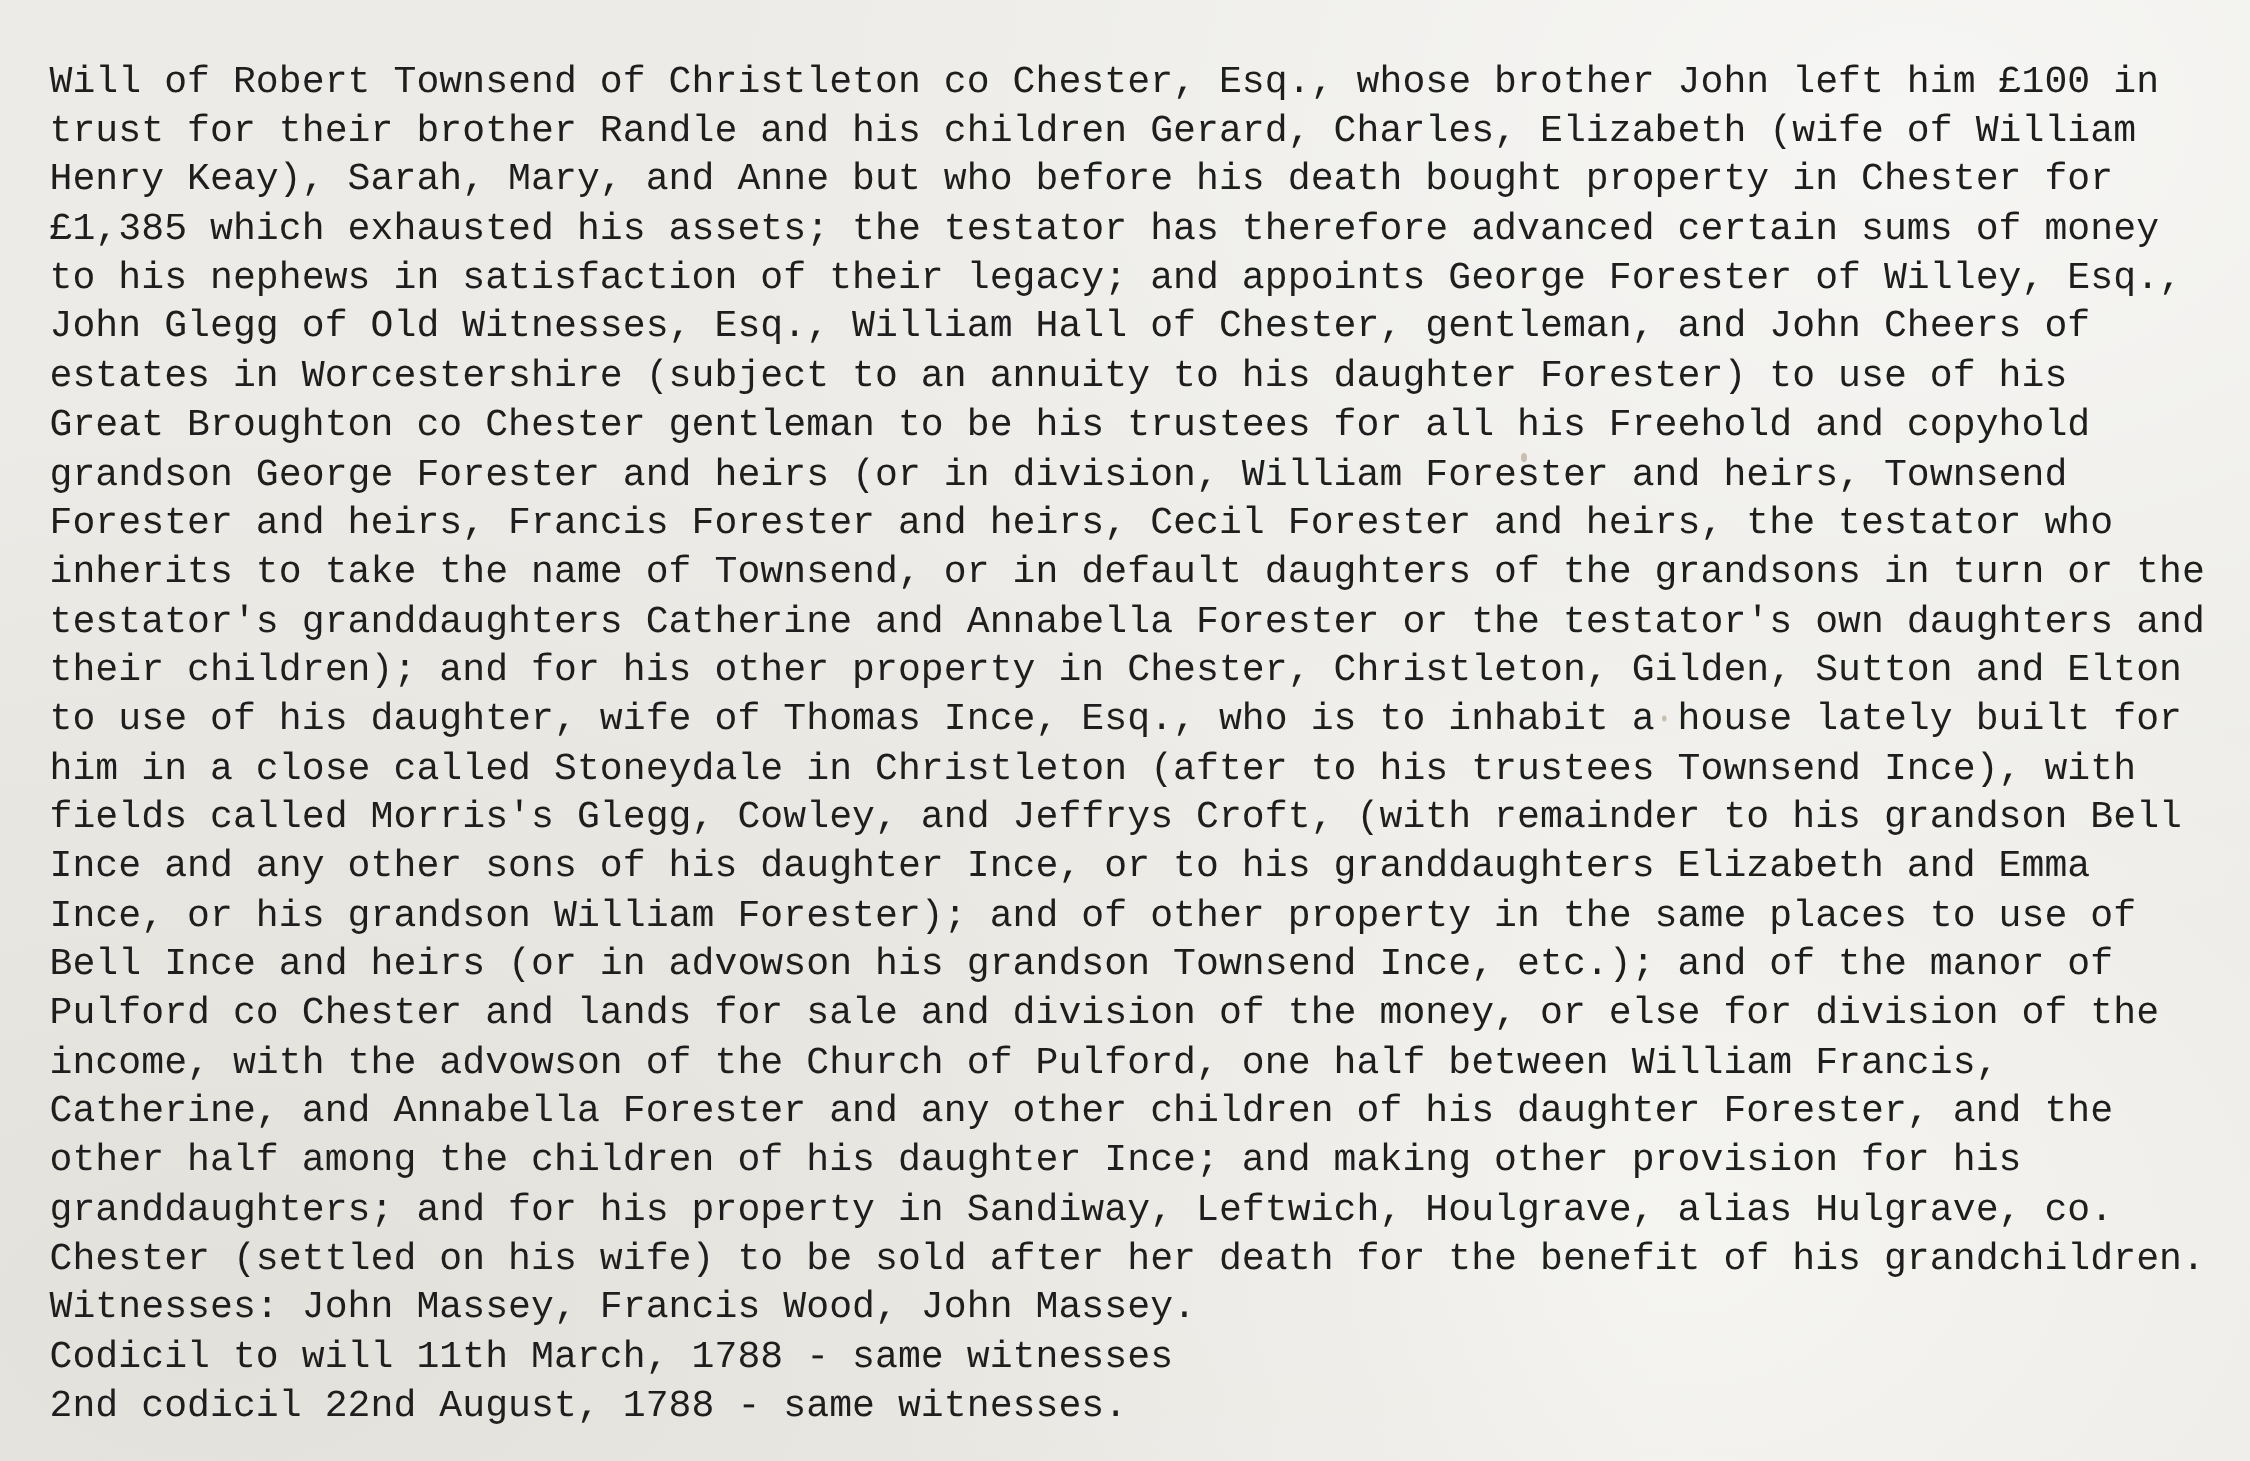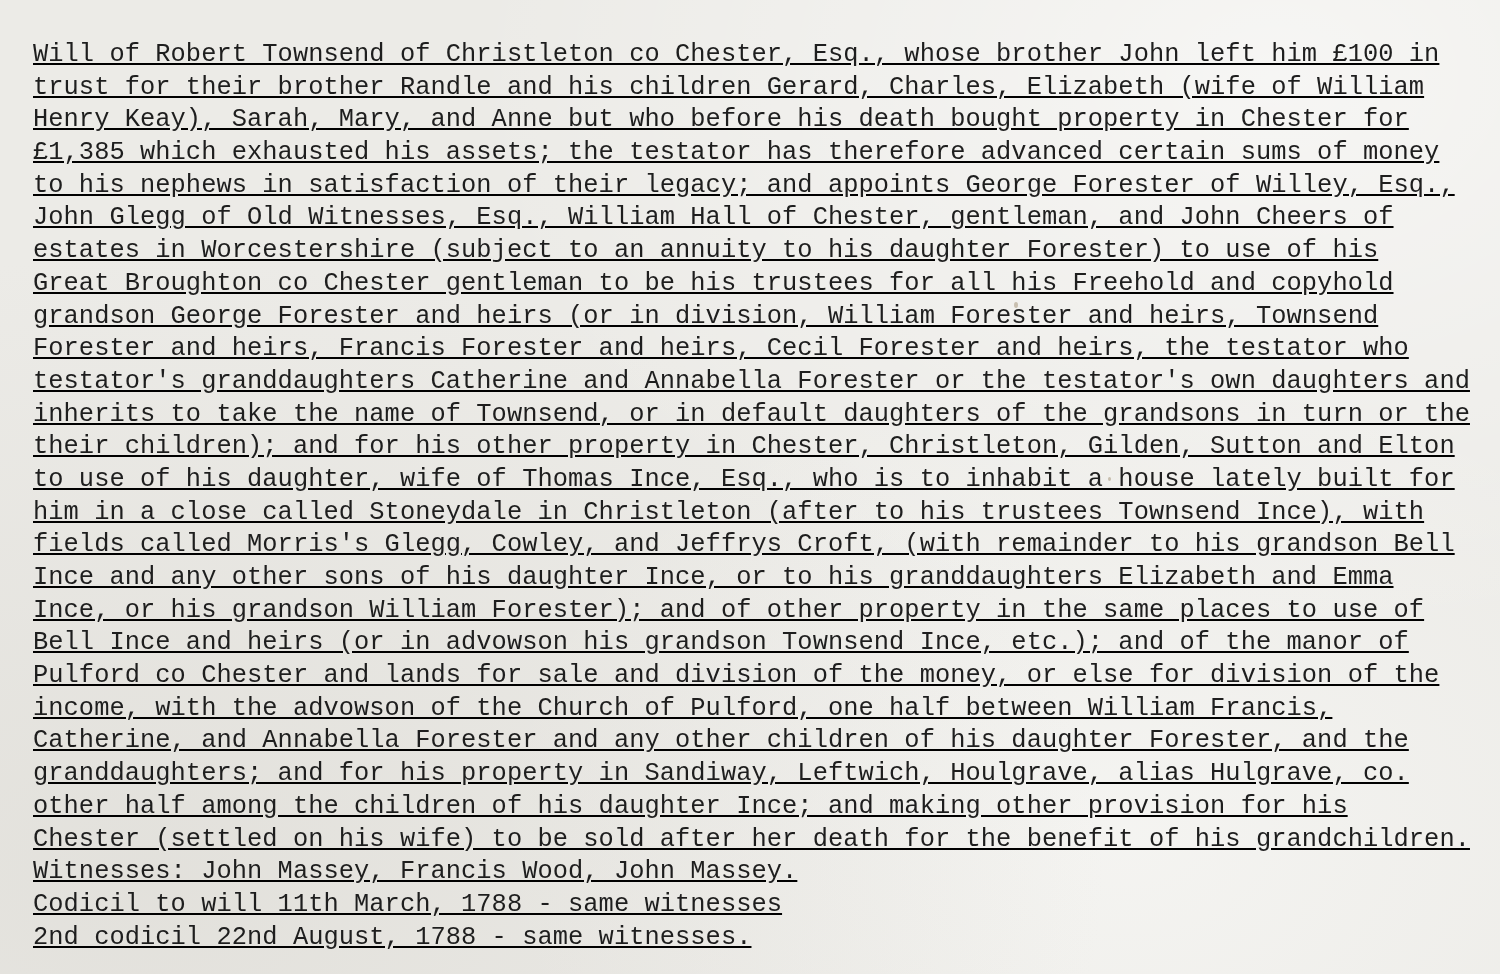--- a/index.html
+++ b/index.html
@@ -15,21 +15,20 @@
         radial-gradient(ellipse at 85% 8%, rgba(255,255,255,0.55) 0%, rgba(255,255,255,0) 45%),
         radial-gradient(ellipse at 10% 90%, rgba(220,218,212,0.6) 0%, rgba(220,218,212,0) 50%),
         radial-gradient(ellipse at 75% 85%, rgba(250,250,248,0.6) 0%, rgba(250,250,248,0) 40%);
       position: relative;
     }
     .page {
       position: absolute;
       left: 33px;
       top: 39px;
       width: 1460px;
-      text-decoration: underline;
     }
     .line {
       font-family: "Liberation Mono", "DejaVu Sans Mono", monospace;
       font-size: 25.4px;
       line-height: 32.7px;
       height: 32.7px;
       color: #1e1e1e;
       white-space: pre;
       letter-spacing: 0.05px;
     }
@@ -48,34 +47,34 @@
   <div class="line">Will of Robert Townsend of Christleton co Chester, Esq., whose brother John left him £100 in</div>
   <div class="line">trust for their brother Randle and his children Gerard, Charles, Elizabeth (wife of William</div>
   <div class="line">Henry Keay), Sarah, Mary, and Anne but who before his death bought property in Chester for</div>
   <div class="line">£1,385 which exhausted his assets; the testator has therefore advanced certain sums of money</div>
   <div class="line">to his nephews in satisfaction of their legacy; and appoints George Forester of Willey, Esq.,</div>
   <div class="line">John Glegg of Old Witnesses, Esq., William Hall of Chester, gentleman, and John Cheers of</div>
   <div class="line">estates in Worcestershire (subject to an annuity to his daughter Forester) to use of his</div>
   <div class="line">Great Broughton co Chester gentleman to be his trustees for all his Freehold and copyhold</div>
   <div class="line">grandson George Forester and heirs (or in division, William Forester and heirs, Townsend</div>
   <div class="line">Forester and heirs, Francis Forester and heirs, Cecil Forester and heirs, the testator who</div>
+  <div class="line">inherits to take the name of Townsend, or in default daughters of the grandsons in turn or the</div>
   <div class="line">testator's granddaughters Catherine and Annabella Forester or the testator's own daughters and</div>
-  <div class="line">inherits to take the name of Townsend, or in default daughters of the grandsons in turn or the</div>
   <div class="line">their children); and for his other property in Chester, Christleton, Gilden, Sutton and Elton</div>
   <div class="line">to use of his daughter, wife of Thomas Ince, Esq., who is to inhabit a house lately built for</div>
   <div class="line">him in a close called Stoneydale in Christleton (after to his trustees Townsend Ince), with</div>
   <div class="line">fields called Morris's Glegg, Cowley, and Jeffrys Croft, (with remainder to his grandson Bell</div>
   <div class="line">Ince and any other sons of his daughter Ince, or to his granddaughters Elizabeth and Emma</div>
   <div class="line">Ince, or his grandson William Forester); and of other property in the same places to use of</div>
   <div class="line">Bell Ince and heirs (or in advowson his grandson Townsend Ince, etc.); and of the manor of</div>
   <div class="line">Pulford co Chester and lands for sale and division of the money, or else for division of the</div>
   <div class="line">income, with the advowson of the Church of Pulford, one half between William Francis,</div>
   <div class="line">Catherine, and Annabella Forester and any other children of his daughter Forester, and the</div>
+  <div class="line">other half among the children of his daughter Ince; and making other provision for his</div>
   <div class="line">granddaughters; and for his property in Sandiway, Leftwich, Houlgrave, alias Hulgrave, co.</div>
-  <div class="line">other half among the children of his daughter Ince; and making other provision for his</div>
   <div class="line">Chester (settled on his wife) to be sold after her death for the benefit of his grandchildren.</div>
   <div class="line">Witnesses: John Massey, Francis Wood, John Massey.</div>
   <div class="line">Codicil to will 11th March, 1788 - same witnesses</div>
   <div class="line">2nd codicil 22nd August, 1788 - same witnesses.</div>
 </div>
 
 <div class="speck" style="left:1014px; top:302px;"></div>
 <div class="speck" style="left:1108px; top:477px; width:3px; height:4px;"></div>
 
 </body></html>

